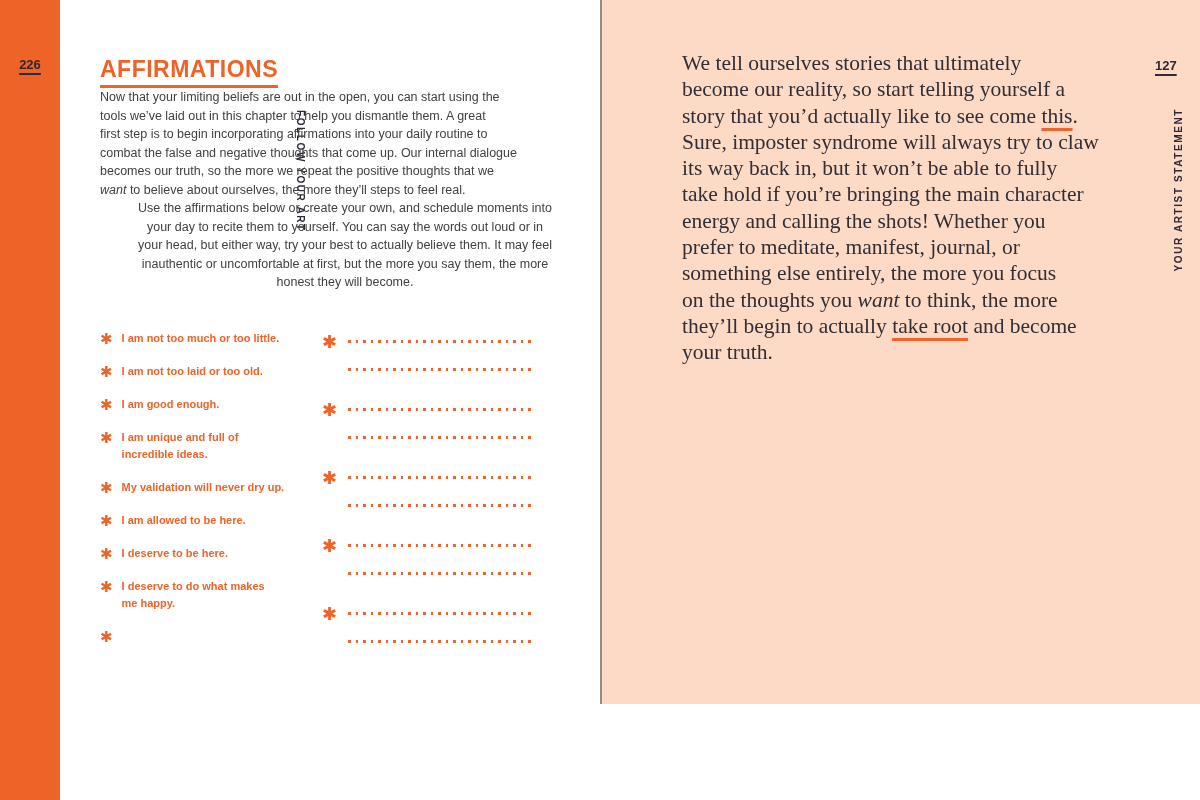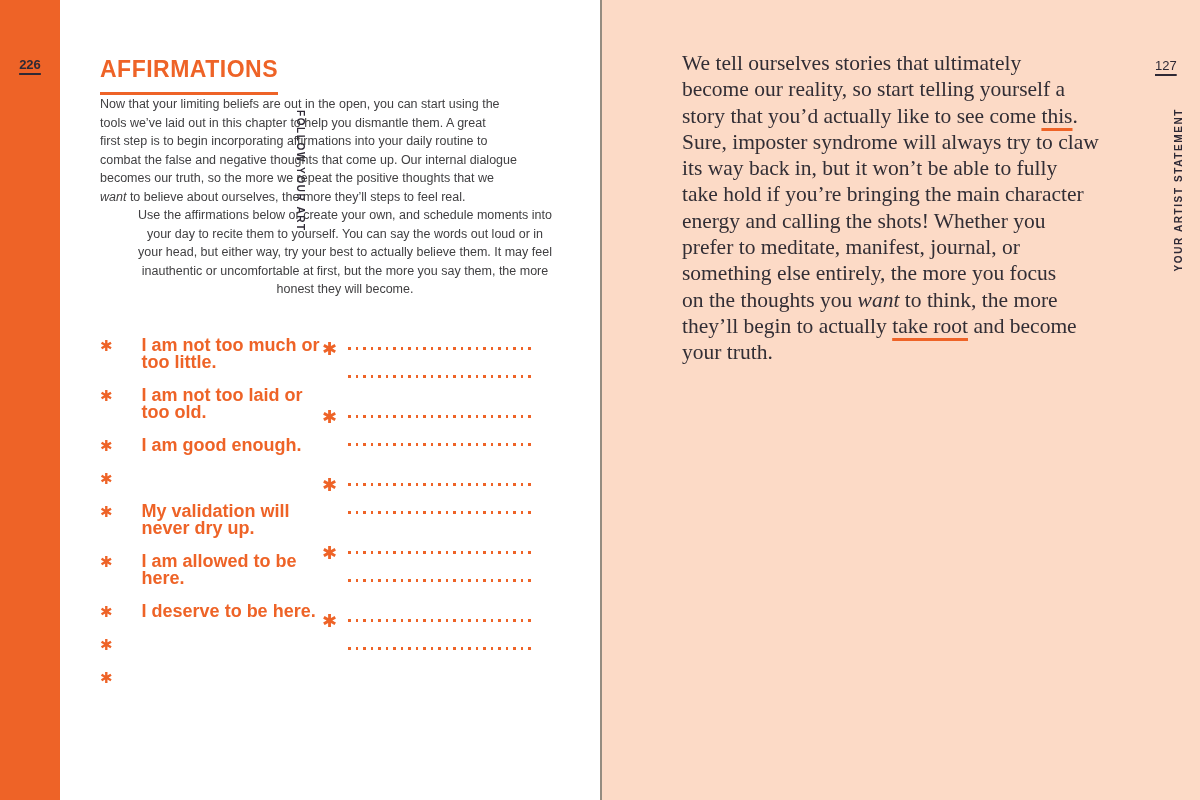--- a/index.html
+++ b/index.html
@@ -19,49 +19,49 @@
   .page-left{position:absolute;left:0;top:0;width:600px;height:800px;background:#ffffff;}
   .spine-band{position:absolute;left:0;top:0;width:60px;height:800px;background:var(--accent);}
   .pagenum-left{position:absolute;top:57px;left:0;width:60px;text-align:center;
     font-size:13px;font-weight:bold;color:var(--ink);
     text-decoration:underline;text-decoration-thickness:2px;text-underline-offset:4px;}
   .spine-label-left{position:absolute;top:110px;left:50%;transform:translateX(-50%);
     writing-mode:vertical-rl;font-size:10px;font-weight:bold;letter-spacing:1.6px;color:var(--ink);white-space:nowrap;}
 
   .left-content{position:absolute;left:100px;top:56px;width:500px;}
   .heading{margin:0;display:inline-block;font-size:23px;line-height:26px;font-weight:800;
-    letter-spacing:0.5px;color:var(--accent);border-bottom:3px solid var(--accent);padding-bottom:10px;}
+    letter-spacing:0.5px;color:var(--accent);border-bottom:3px solid var(--accent);padding-bottom:3px;}
   .body-par{margin:0;font-size:12.5px;line-height:18.5px;color:var(--body-text);white-space:pre-line;width:490px;}
   .intro{}
   .instructions{margin-top:0;text-align:center;}
 
   .columns{display:flex;margin-top:34px;}
   .affirm-list{width:222px;flex:none;padding-top:4px;}
   .affirm-item{display:flex;gap:9px;margin-bottom:16px;}
   .affirm-ast{color:var(--accent);font-size:15px;line-height:17px;flex:none;}
-  .affirm-text{color:var(--accent);font-weight:bold;font-size:18px;line-height:17px;white-space:pre-line;margin-left:20px;}
+  .affirm-text{color:var(--accent);font-weight:bold;font-size:11px;line-height:17px;white-space:pre-line;}
 
   .blanks{width:214px;flex:none;padding-top:2px;}
   .blank-group{margin-bottom:12px;}
   .blank-row{height:28px;display:flex;align-items:center;}
   .blank-row .blank-ast{width:26px;flex:none;color:var(--accent);font-size:18px;line-height:18px;}
   .blank-row.row2{padding-left:26px;}
   .dotline{width:184px;height:3px;flex:none;
     background:repeating-linear-gradient(90deg,var(--accent) 0 2.5px,transparent 2.5px 7.5px);}
 
   
-  .page-right{position:absolute;left:600px;top:0;width:600px;height:800px;
+  .page-right{position:absolute;left:600px;top:0;width:600px;height:704px;
     background:var(--peach);border-left:2px solid var(--gutter-line);}
   .lead-par{position:absolute;left:80px;top:50px;width:500px;
     font-family:"Liberation Serif",serif;font-size:21.5px;line-height:26.3px;
     color:var(--ink-serif);white-space:pre-line;}
   .seg-i{font-style:italic;}
   .seg-u{text-decoration:underline;text-decoration-color:var(--accent);
     text-decoration-thickness:2.5px;text-underline-offset:5px;}
-  .pagenum-right{position:absolute;left:553px;top:58px;font-size:13px;font-weight:normal;color:var(--ink);
+  .pagenum-right{position:absolute;left:553px;top:58px;font-size:13px;font-weight:bold;color:var(--ink);
     text-decoration:underline;text-decoration-thickness:2px;text-underline-offset:4px;}
   .spine-label-right{position:absolute;right:16px;top:108px;
     writing-mode:vertical-rl;transform:rotate(180deg);
     font-size:10px;font-weight:bold;letter-spacing:1.6px;color:var(--ink);white-space:nowrap;}
   .closing-par{position:absolute;left:80px;top:384px;width:490px;
     font-family:"Liberation Serif",serif;font-size:14.5px;line-height:19.5px;letter-spacing:0.2px;
     color:var(--ink-serif);white-space:pre-line;}
 </style>
 </head>
 <body>
@@ -99,39 +99,43 @@
     <span class="affirm-text">I am not too laid or too old.</span>
   </div>
 
   <div class="affirm-item">
     <span class="affirm-ast">✱</span>
     <span class="affirm-text">I am good enough.</span>
   </div>
 
   <div class="affirm-item">
     <span class="affirm-ast">✱</span>
+    <span class="affirm-text">I am unique and full of
+incredible ideas.</span>
   </div>
 
   <div class="affirm-item">
     <span class="affirm-ast">✱</span>
     <span class="affirm-text">My validation will never dry up.</span>
   </div>
 
   <div class="affirm-item">
     <span class="affirm-ast">✱</span>
     <span class="affirm-text">I am allowed to be here.</span>
   </div>
 
   <div class="affirm-item">
     <span class="affirm-ast">✱</span>
     <span class="affirm-text">I deserve to be here.</span>
   </div>
 
   <div class="affirm-item">
     <span class="affirm-ast">✱</span>
+    <span class="affirm-text">I deserve to do what makes
+me happy.</span>
   </div>
 
   <div class="affirm-item">
     <span class="affirm-ast">✱</span>
   </div>
 </div>
         <div class="blanks">
   <div class="blank-group">
     <div class="blank-row">
       <span class="blank-ast">✱</span>

